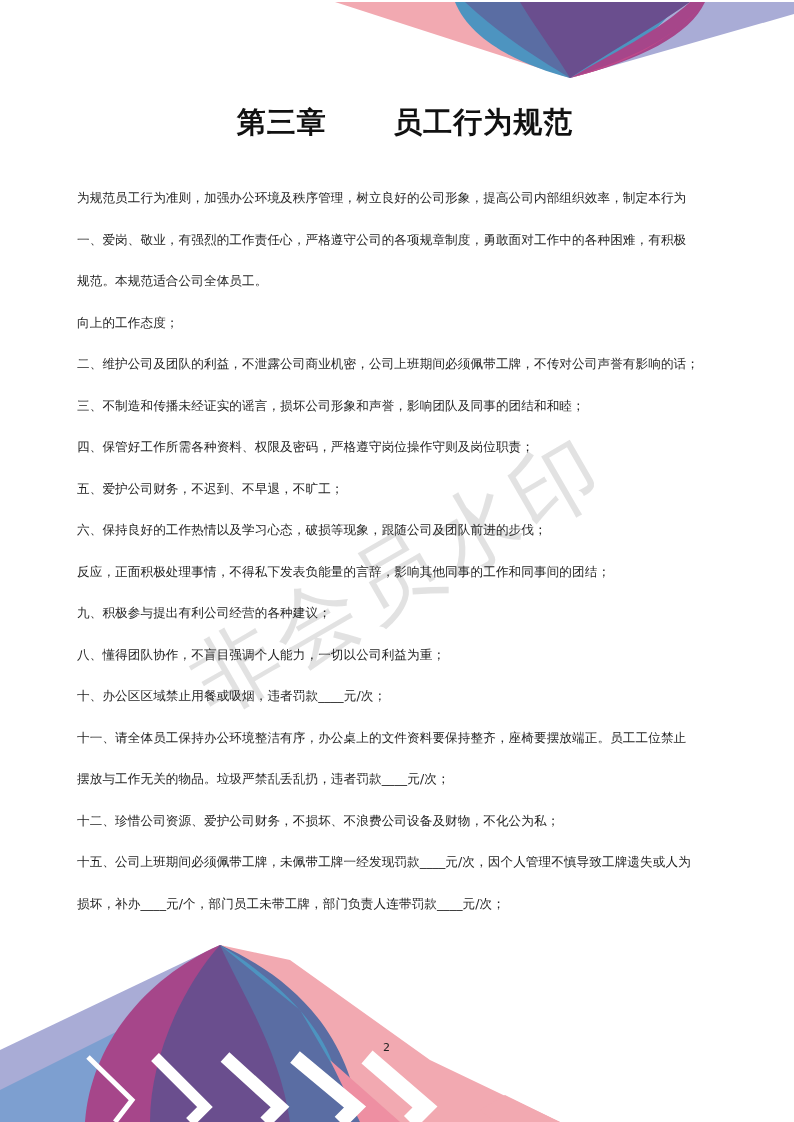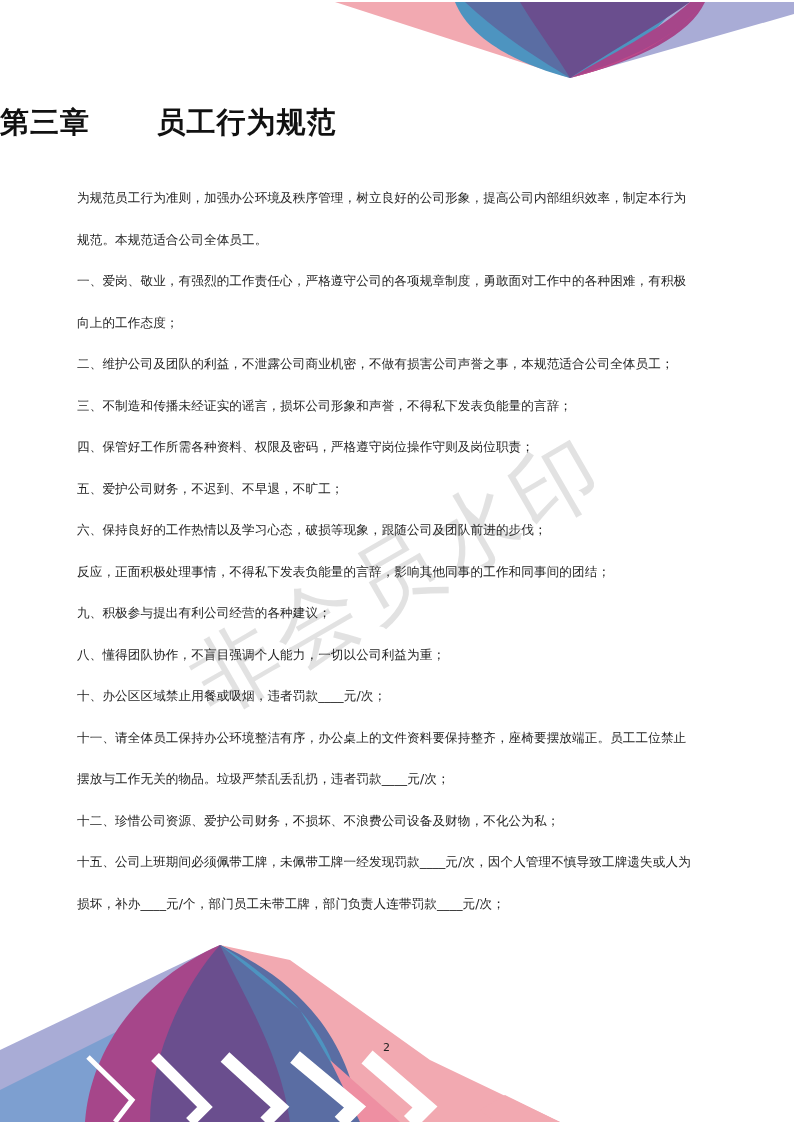--- a/index.html
+++ b/index.html
@@ -12,22 +12,22 @@
   .deco { position: absolute; left: 0; top: 0; pointer-events: none; }
   .watermark {
     position: absolute; left: 160px; top: 470px;
     font-size: 86px; color: rgba(150,150,150,0.28);
     transform: rotate(-30deg); transform-origin: left top;
     white-space: nowrap; letter-spacing: 6px;
     font-family: "DejaVu Sans", sans-serif; font-weight: normal;
     z-index: 1; top: 640px; left: 170px;
   }
   .title {
-    position: absolute; left: 0; right: 0; top: 84px;
-    font-size: 29px; font-weight: bold;
+    position: absolute; left: 16px; right: 0; top: 84px;
+    text-align: center; font-size: 29px; font-weight: bold;
     color: #111; z-index: 3; letter-spacing: 1px;
     white-space: pre;
   }
   .content {
     position: absolute; left: 77px; top: 184px; width: 648px;
     z-index: 3;
   }
   .line {
     height: 41.5px; line-height: 28px; font-size: 12.6px;
     color: #1f1f1f; white-space: nowrap; letter-spacing: 0.1px;
@@ -66,25 +66,25 @@
   <polyline points="367,1057 425,1107 410,1122" fill="none" stroke="#ffffff" stroke-width="17"></polyline>
   <polygon points="505,1095 560,1122 495,1122 480,1110" fill="#f2a9b1"></polygon>
 </svg>
 
 <div class="watermark">非会员水印</div>
 
 <h1 class="title">第三章      员工行为规范</h1>
 
 <div class="content">
   <div class="line">为规范员工行为准则，加强办公环境及秩序管理，树立良好的公司形象，提高公司内部组织效率，制定本行为</div>
+  <div class="line">一、爱岗、敬业，有强烈的工作责任心，严格遵守公司的各项规章制度，勇敢面对工作中的各种困难，有积极</div>
   <div class="line">规范。本规范适合公司全体员工。</div>
-  <div class="line">一、爱岗、敬业，有强烈的工作责任心，严格遵守公司的各项规章制度，勇敢面对工作中的各种困难，有积极</div>
   <div class="line">向上的工作态度；</div>
-  <div class="line">二、维护公司及团队的利益，不泄露公司商业机密，不做有损害公司声誉之事，本规范适合公司全体员工；</div>
-  <div class="line">三、不制造和传播未经证实的谣言，损坏公司形象和声誉，不得私下发表负能量的言辞；</div>
+  <div class="line">二、维护公司及团队的利益，不泄露公司商业机密，公司上班期间必须佩带工牌，不传对公司声誉有影响的话；</div>
+  <div class="line">三、不制造和传播未经证实的谣言，损坏公司形象和声誉，影响团队及同事的团结和和睦；</div>
   <div class="line">四、保管好工作所需各种资料、权限及密码，严格遵守岗位操作守则及岗位职责；</div>
   <div class="line">五、爱护公司财务，不迟到、不早退，不旷工；</div>
   <div class="line">六、保持良好的工作热情以及学习心态，破损等现象，跟随公司及团队前进的步伐；</div>
   <div class="line">反应，正面积极处理事情，不得私下发表负能量的言辞，影响其他同事的工作和同事间的团结；</div>
   <div class="line">九、积极参与提出有利公司经营的各种建议；</div>
   <div class="line">八、懂得团队协作，不盲目强调个人能力，一切以公司利益为重；</div>
   <div class="line">十、办公区区域禁止用餐或吸烟，违者罚款____元/次；</div>
   <div class="line">十一、请全体员工保持办公环境整洁有序，办公桌上的文件资料要保持整齐，座椅要摆放端正。员工工位禁止</div>
   <div class="line">摆放与工作无关的物品。垃圾严禁乱丢乱扔，违者罚款____元/次；</div>
   <div class="line">十二、珍惜公司资源、爱护公司财务，不损坏、不浪费公司设备及财物，不化公为私；</div>

